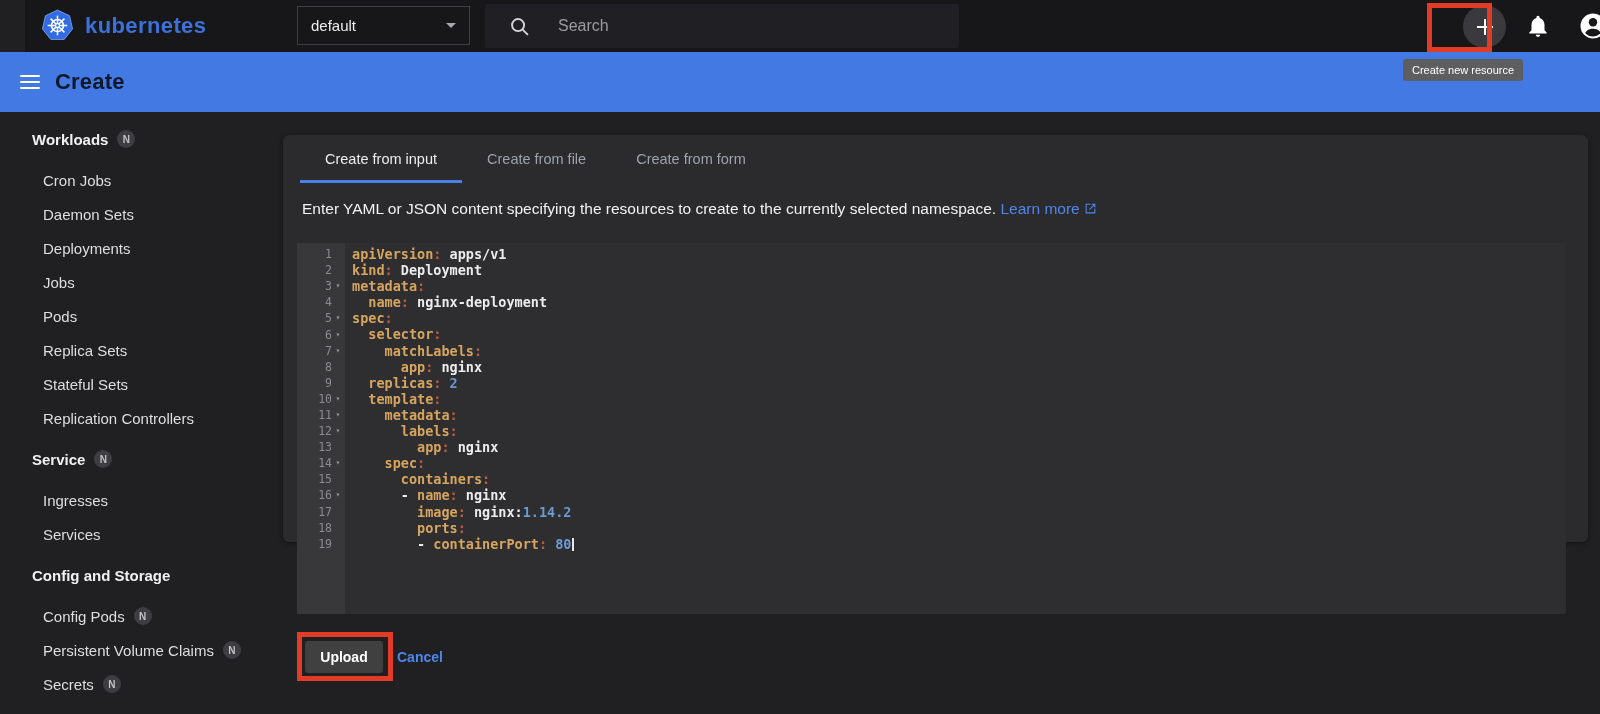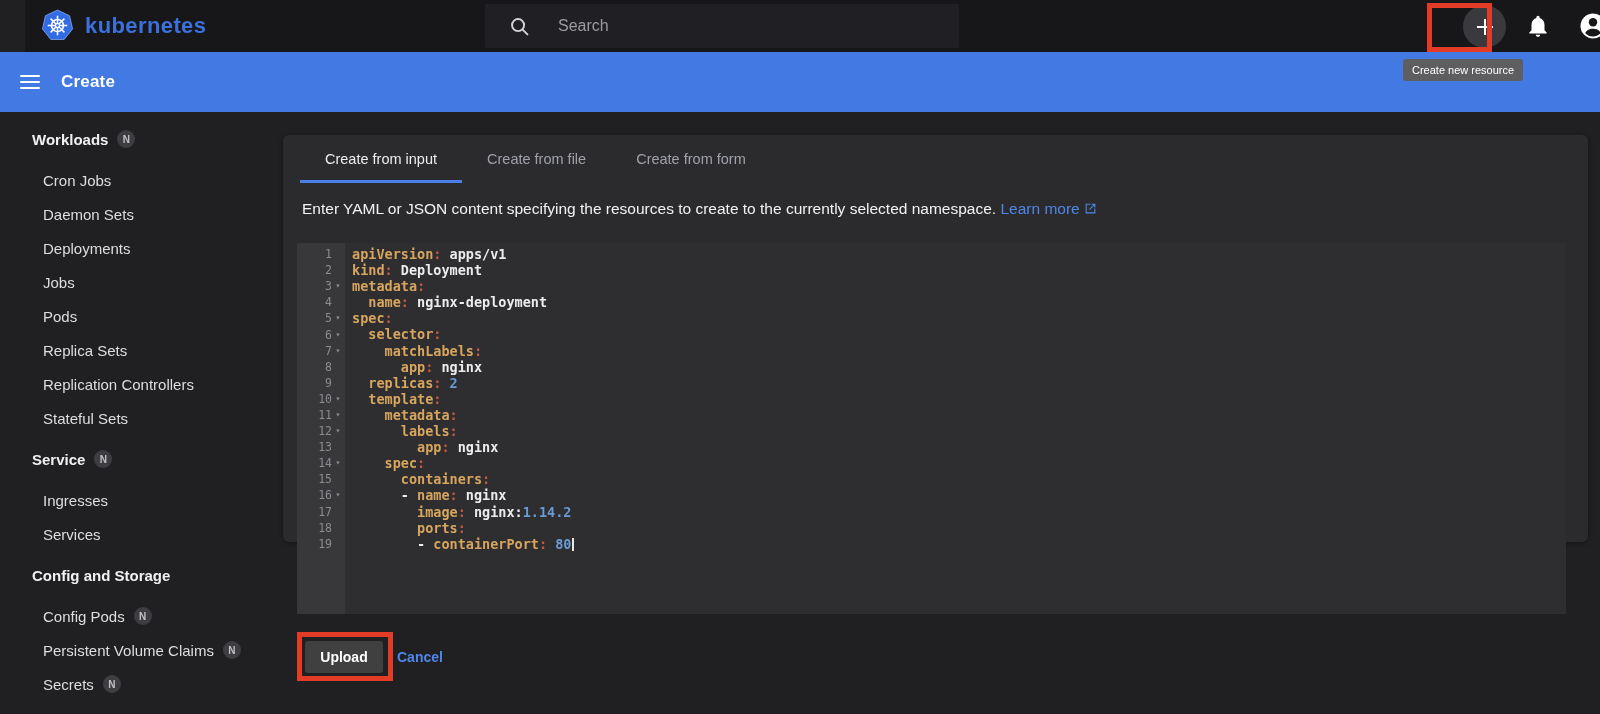--- a/index.html
+++ b/index.html
@@ -25,21 +25,21 @@
   .plus-btn { position:absolute; left:1438px; top:5px; width:43px; height:43px; border-radius:50%;
     background:#3a3a3e; display:flex; align-items:center; justify-content:center; cursor:pointer; }
   .bell-btn { position:absolute; left:1500px; top:13px; width:26px; height:26px; cursor:pointer; }
   .avatar-btn { position:absolute; left:1552px; top:10px; width:32px; height:32px; cursor:pointer; }
 
   
   .appbar { position:absolute; left:0; top:52px; width:1600px; height:60px; background:#4379e2;
     display:flex; align-items:center; z-index:4; }
   .hamburger { margin-left:20px; width:22px; display:flex; flex-direction:column; gap:4px; cursor:pointer; }
   .hamburger span { display:block; width:20px; height:2px; background:#fff; border-radius:1px; }
-  .app-title { color:#ffffff; font-size:17px; font-weight:bold; margin-left:19px; letter-spacing:.2px; }
+  .app-title { color:#0f172a; font-size:22px; font-weight:bold; margin-left:13px; letter-spacing:.2px; }
 
   
   .tooltip { position:absolute; left:1403px; top:59px; background:#5e5e61; color:#fff; font-size:11px;
     padding:5px 9px; border-radius:3px; z-index:60; white-space:nowrap; }
   .red-box { position:absolute; border:5px solid #e23c27; z-index:50; pointer-events:none; }
   .red-box-plus { left:1427px; top:3px; width:65px; height:49px; }
   .red-box-upload { left:14px; top:497px; width:96px; height:49px; z-index:40; }
 
   
   .sidebar { position:absolute; left:0; top:99px; width:277px; height:602px; padding-top:20px; overflow:hidden; }
@@ -102,20 +102,24 @@
           <line x1="16" y1="16" x2="9.3" y2="22.7"></line>
         <line x1="16" y1="16" x2="22.7" y2="22.7"></line>
           <line x1="16" y1="16" x2="9.3" y2="9.3"></line>
       </g>
       <circle cx="16" cy="16" r="5.8" fill="none" stroke="#ffffff" stroke-width="1.6"></circle>
       <circle cx="16" cy="16" r="1.9" fill="#316ce4" stroke="#ffffff" stroke-width="1.2"></circle>
     </svg>
     <span class="brand-text">kubernetes</span>
   </div>
 
+  <div class="ns-select">
+    <span class="ns-value">default</span>
+    <span class="caret"></span>
+  </div>
 
   <div class="searchbar">
     <svg width="21" height="21" viewBox="0 0 22 22">
       <circle cx="9.5" cy="9.5" r="6.3" fill="none" stroke="#d4d4d6" stroke-width="2"></circle>
       <line x1="14.3" y1="14.3" x2="19.3" y2="19.3" stroke="#d4d4d6" stroke-width="2" stroke-linecap="round"></line>
     </svg>
     <input class="search-input" type="text" placeholder="Search" style="">
   </div>
 
   <div class="plus-btn">
@@ -169,24 +173,24 @@
     <div class="nav-item">
       <span class="nav-item-label">Jobs</span>
     </div>
     <div class="nav-item">
       <span class="nav-item-label">Pods</span>
     </div>
     <div class="nav-item">
       <span class="nav-item-label">Replica Sets</span>
     </div>
     <div class="nav-item">
+      <span class="nav-item-label">Stateful Sets</span>
+    </div>
+    <div class="nav-item">
       <span class="nav-item-label">Replication Controllers</span>
-    </div>
-    <div class="nav-item">
-      <span class="nav-item-label">Stateful Sets</span>
     </div>
     <div class="nav-header">
       <span class="nav-label">Service</span>
       <span class="n-badge">N</span>
     </div>
     <div class="nav-item">
       <span class="nav-item-label">Ingresses</span>
     </div>
     <div class="nav-item">
       <span class="nav-item-label">Services</span>

